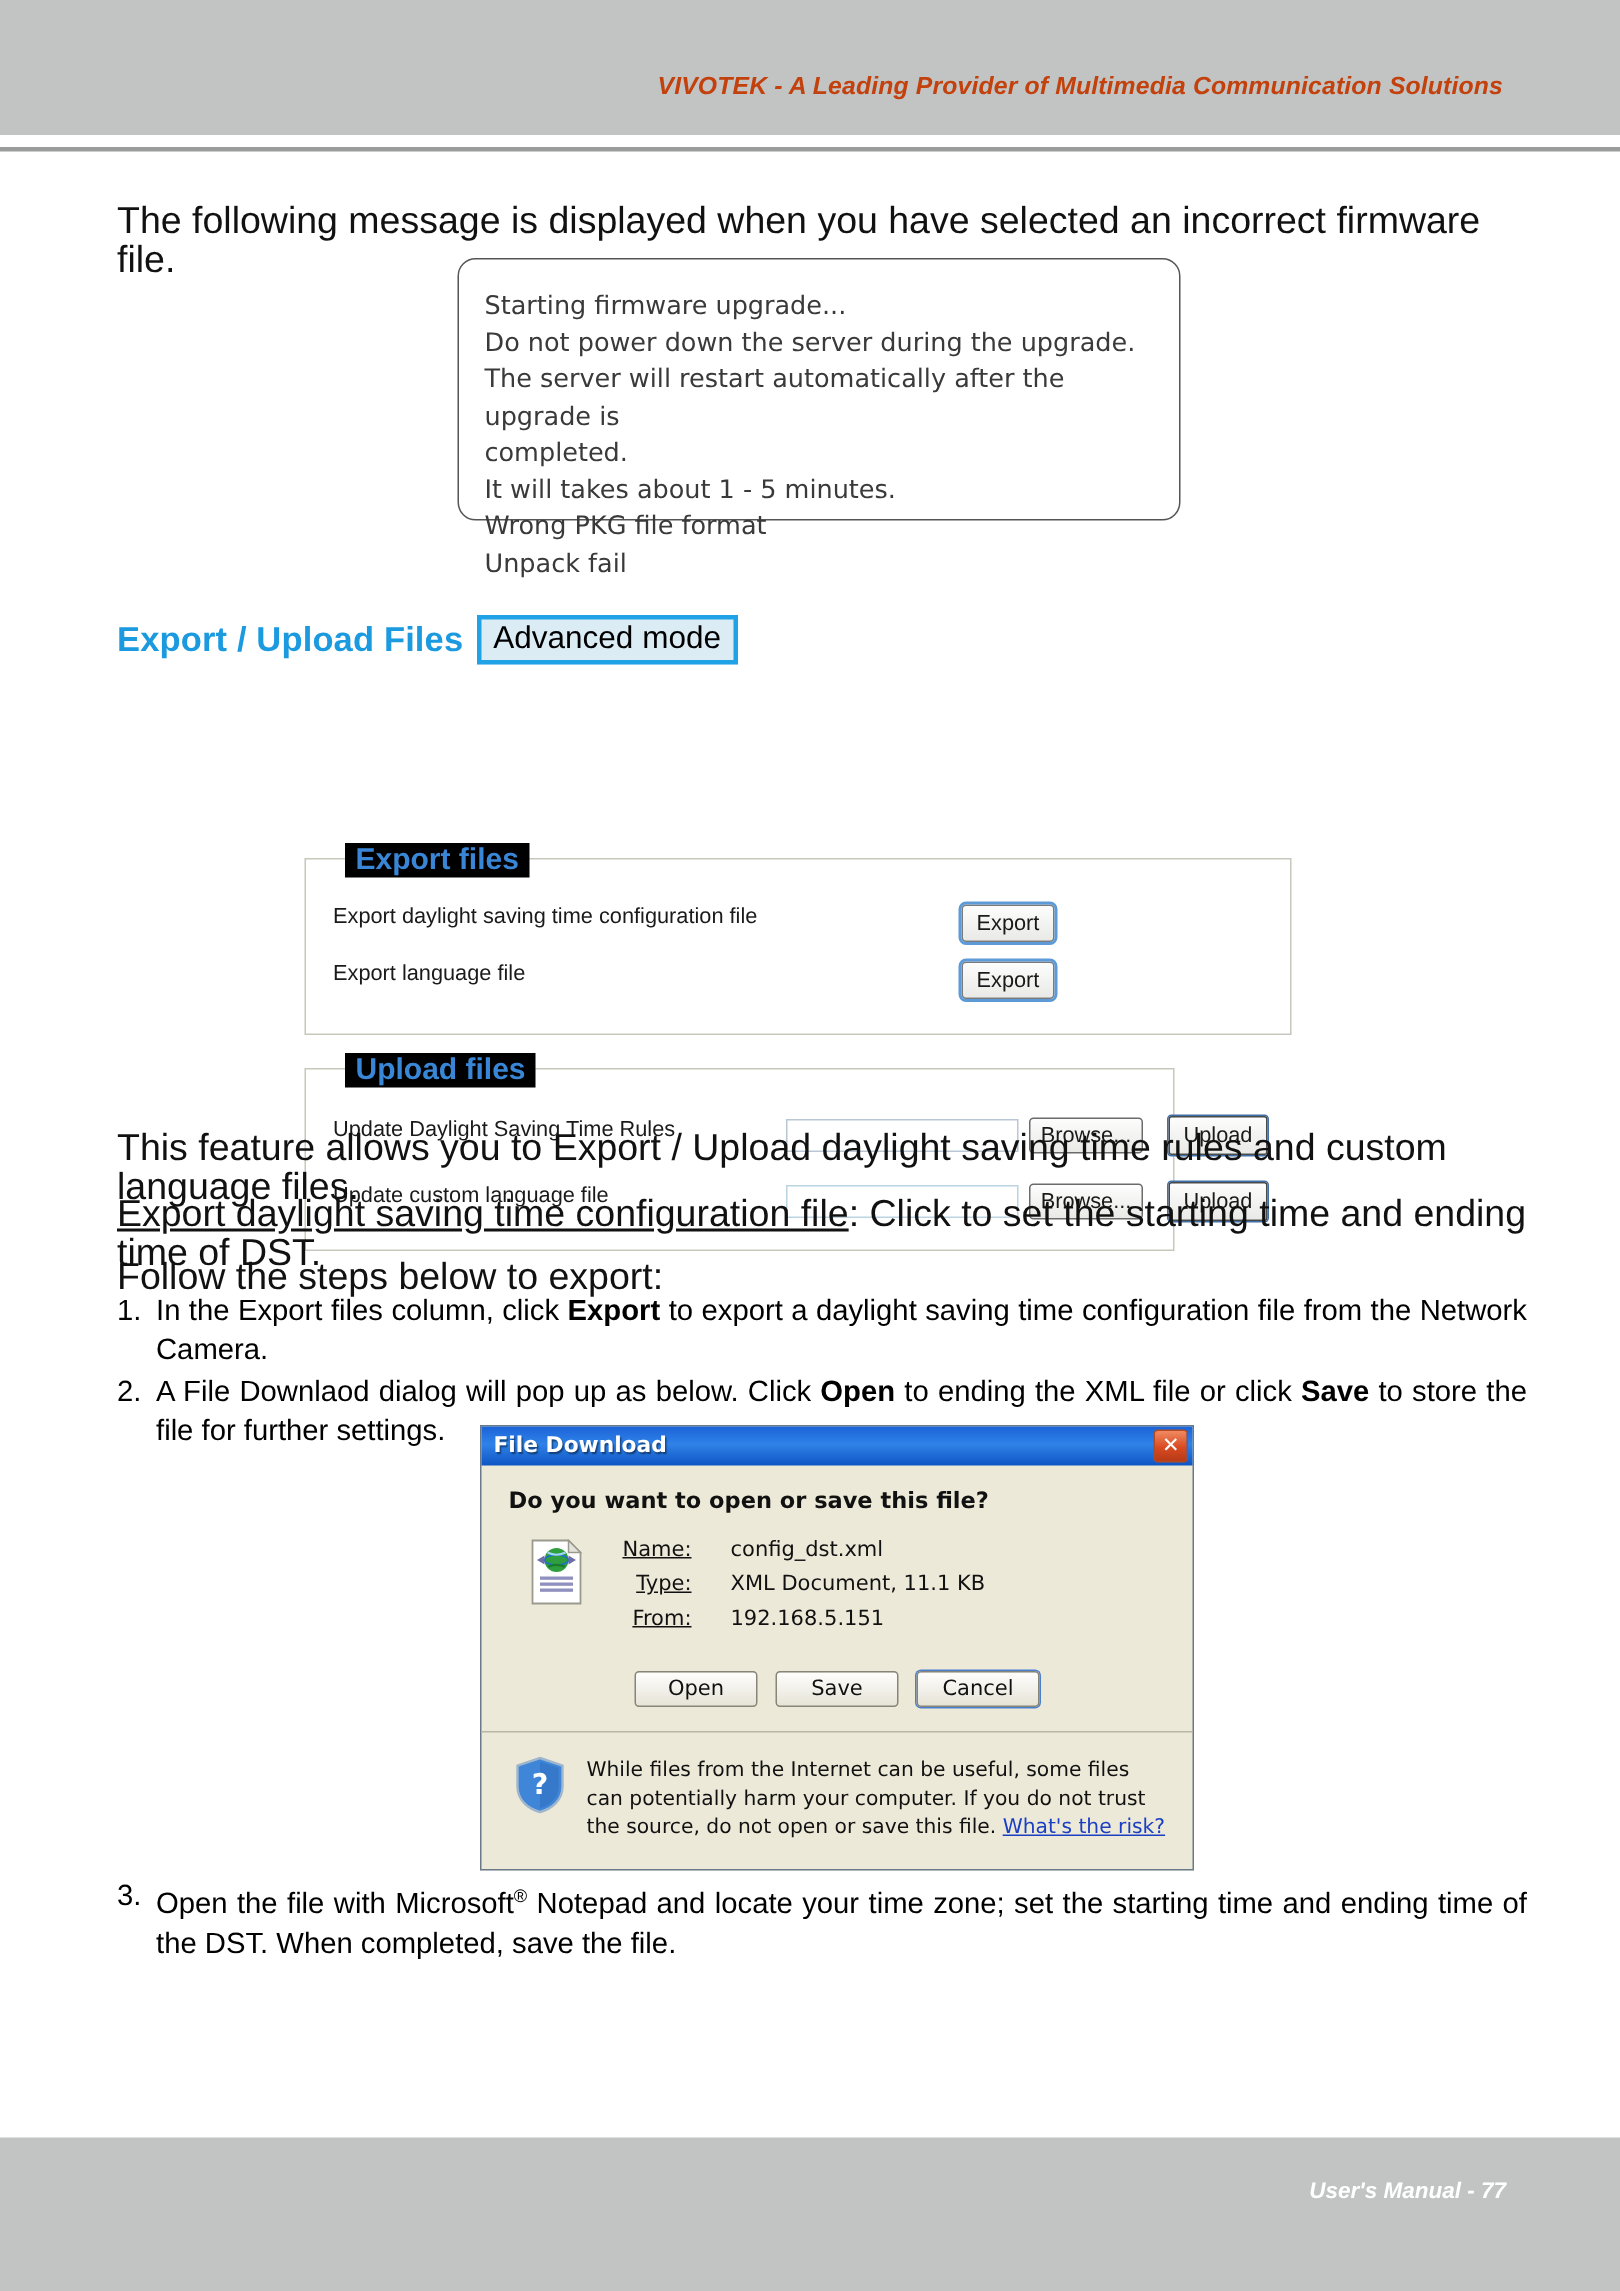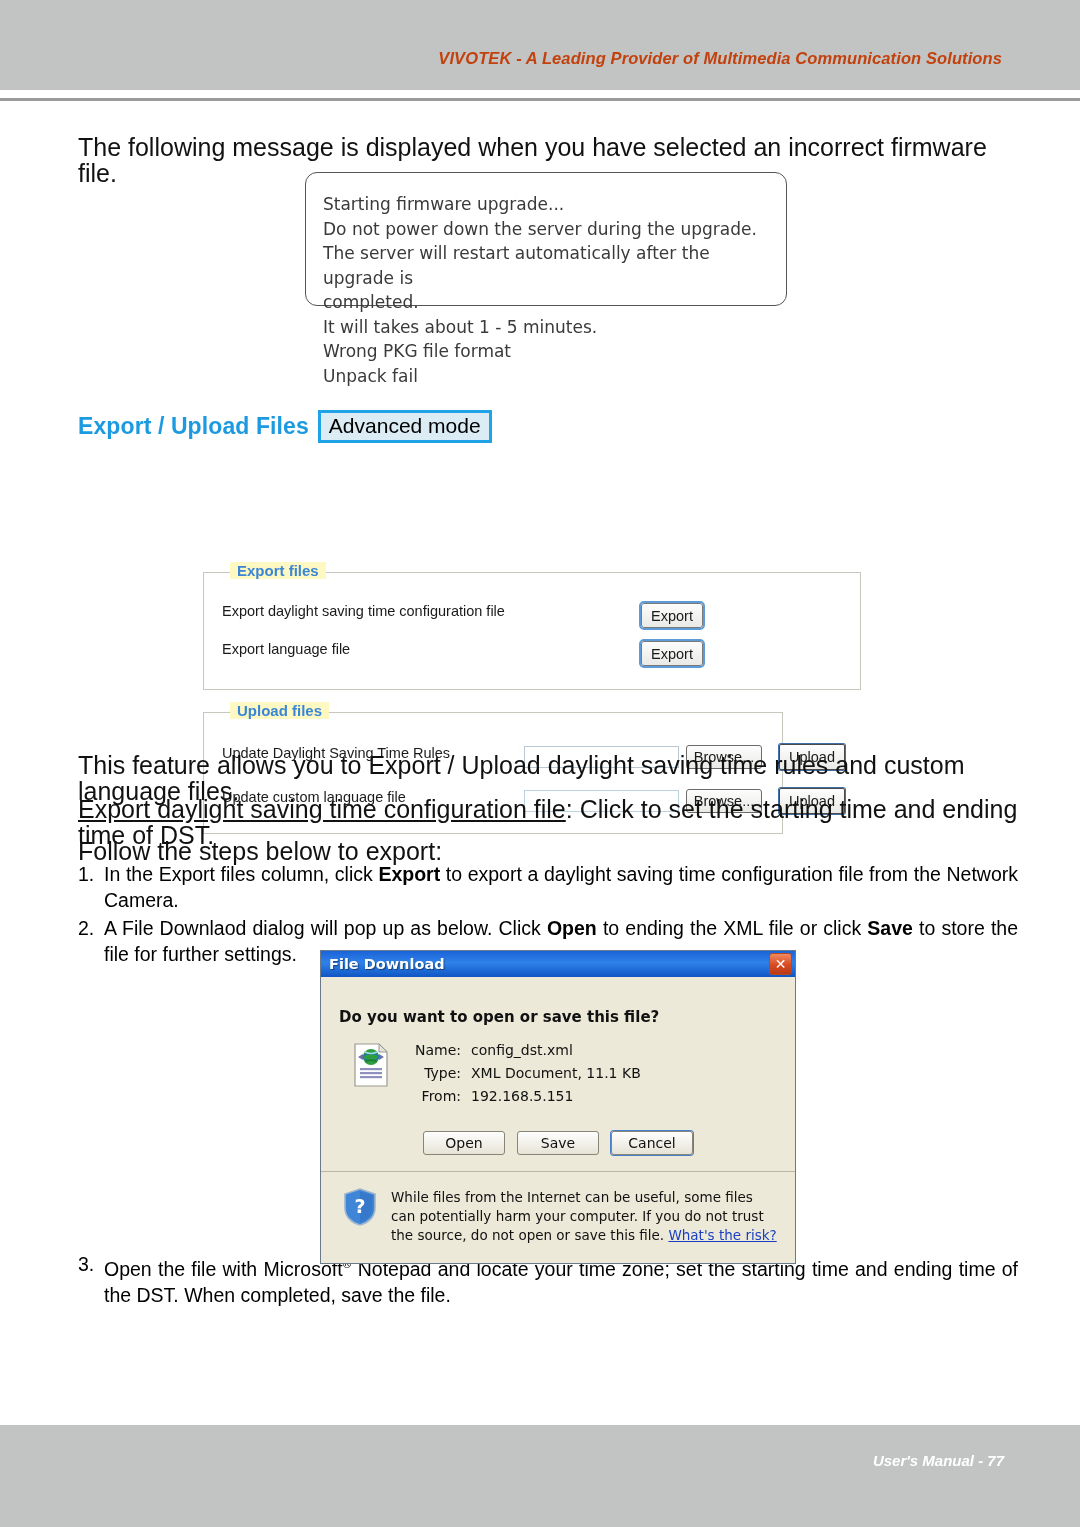--- a/index.html
+++ b/index.html
@@ -73,21 +73,21 @@
   .lead {
     position: absolute;
     left: 78px; top: 30px;
     width: 940px;
   }
 
   
   .msgbox {
     position: absolute;
     left: 305px; top: 68px;
-    width: 482px; height: 134px;
+    width: 482px; height: 175px;
     border: 1.6px solid #555;
     border-radius: 12px;
     background: #fff;
     box-sizing: border-box;
     padding-left: 28px;
   }
   .msgbox-inner {
     position: absolute;
     left: 17px; top: 19px;
     right: 12px;
@@ -128,24 +128,24 @@
   
   .panel {
     position: absolute;
     box-sizing: border-box;
     border: 1px solid #c8c7bd;
     background: #ffffff;
   }
   .panel-legend {
     position: absolute;
     top: -11px; left: 26px;
-    background: #fef9c3;
+    background: #000000;
     padding: 0 7px;
     color: #3a86d6;
-    font-size: 15px;
+    font-size: 20px;
     font-weight: bold;
     white-space: nowrap;
   }
   #panel-export { left: 203px; top: 468px; width: 658px; height: 118px; }
   #panel-upload { left: 203px; top: 608px; width: 580px; height: 122px; }
 
   .row {
     position: absolute;
     display: flex;
     align-items: center;
@@ -230,37 +230,37 @@
     border: 1px solid #b54a22;
     border-radius: 3px;
     background: linear-gradient(#f08a60, #d94a22 55%, #b73a16);
     color: #fff;
     font-size: 14px;
     font-weight: bold;
     display: flex; align-items: center; justify-content: center;
     line-height: 1;
     cursor: default;
   }
-  .dlg-body { padding: 31px 18px 0 18px; }
+  .dlg-body { padding: 14px 18px 0 18px; }
   .dlg-question {
     font-size: 15px;
     font-weight: bold;
     color: #111;
     margin-bottom: 16px;
   }
   .dlg-fileinfo {
     display: flex;
     align-items: flex-start;
     gap: 18px;
     padding-left: 12px;
   }
   .file-icon { width: 40px; height: 46px; flex: 0 0 auto; }
   .dlg-fields { font-size: 14px; color: #111; }
   .dlg-field { display: flex; margin-bottom: 7px; }
-  .dlg-field-key { width: 52px; text-align: right; margin-right: 10px; }
+  .dlg-field-key { width: 52px; text-align: right; margin-right: 26px; text-decoration: underline; }
   .dlg-buttons {
     display: flex;
     justify-content: center;
     gap: 12px;
     padding: 20px 0 16px 0;
   }
   .dlg-btn {
     box-sizing: border-box;
     width: 82px; height: 24px;
     font-family: "DejaVu Sans", sans-serif;

